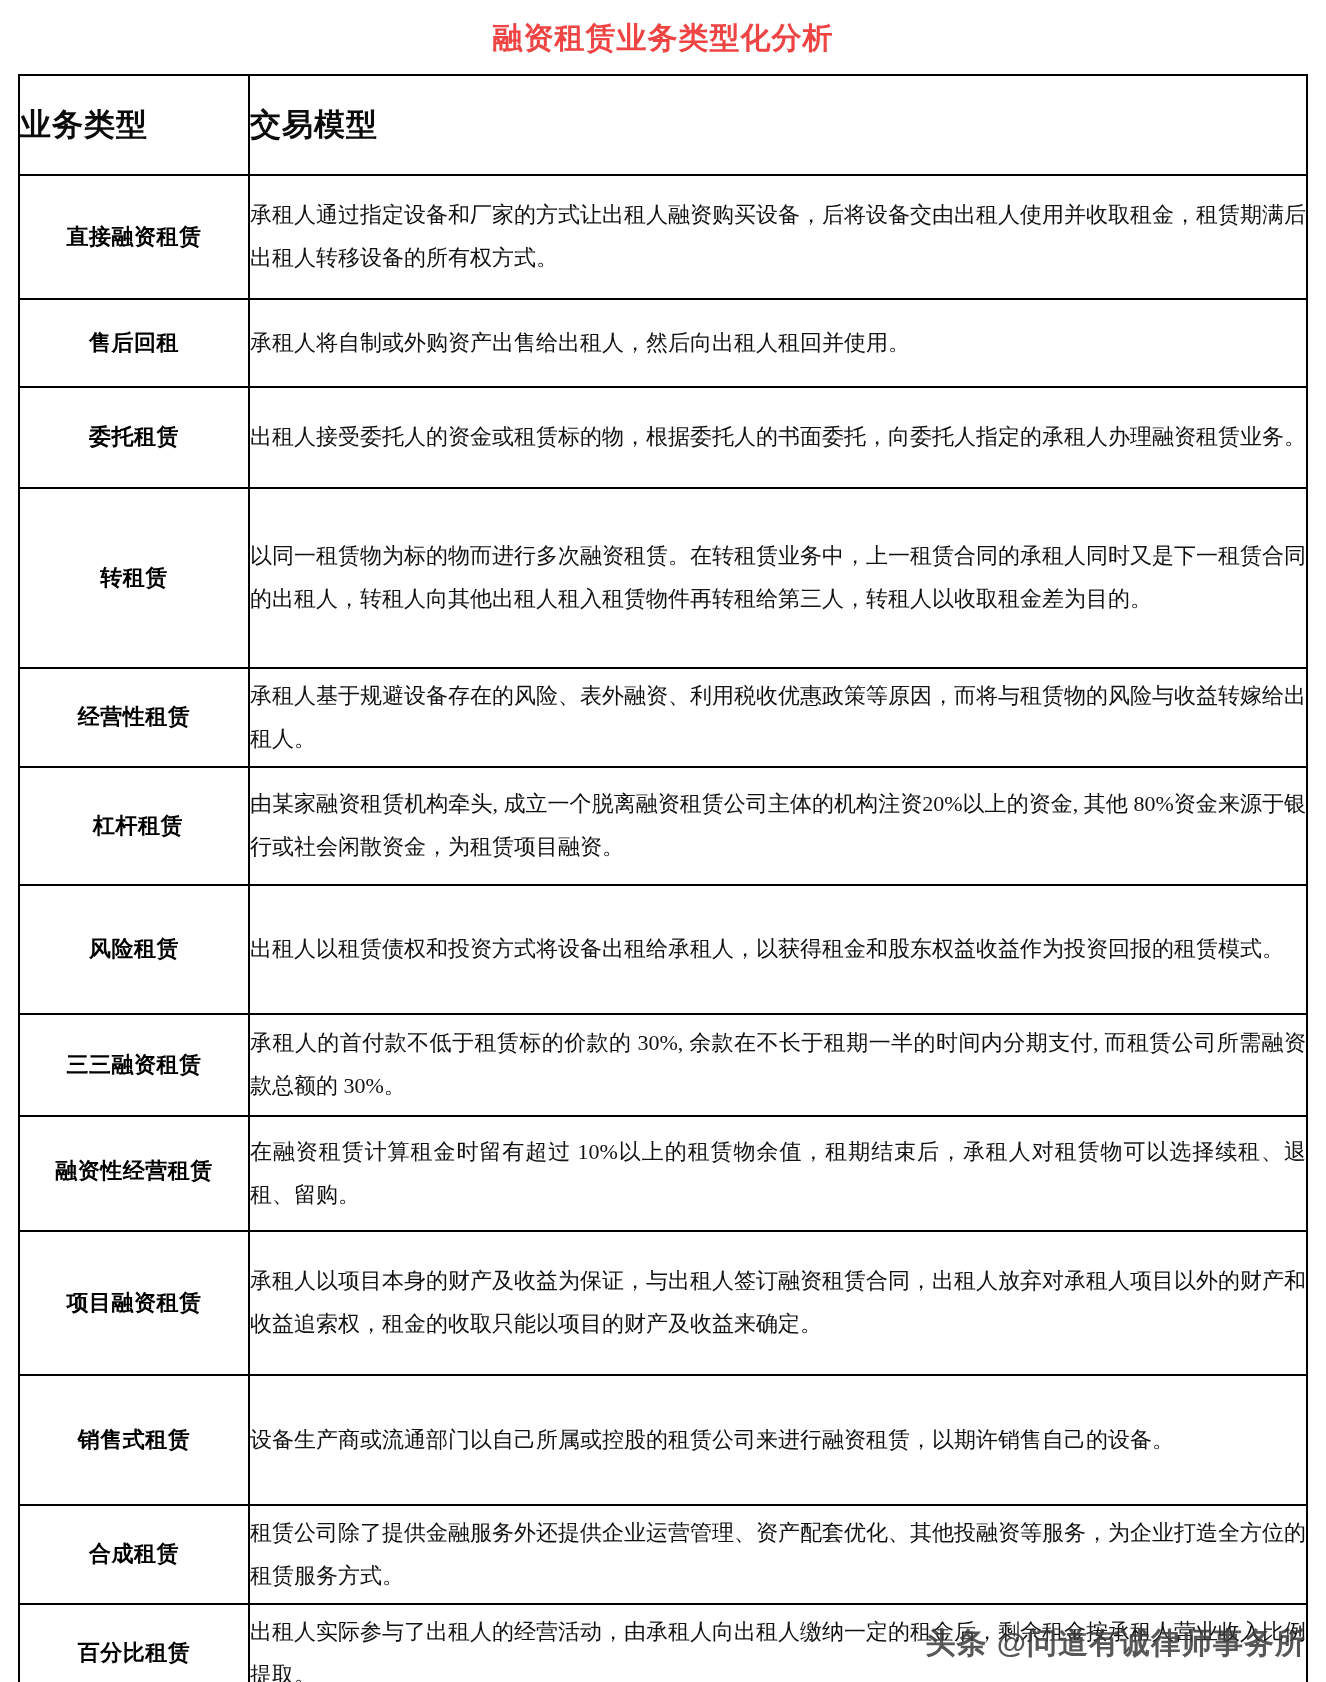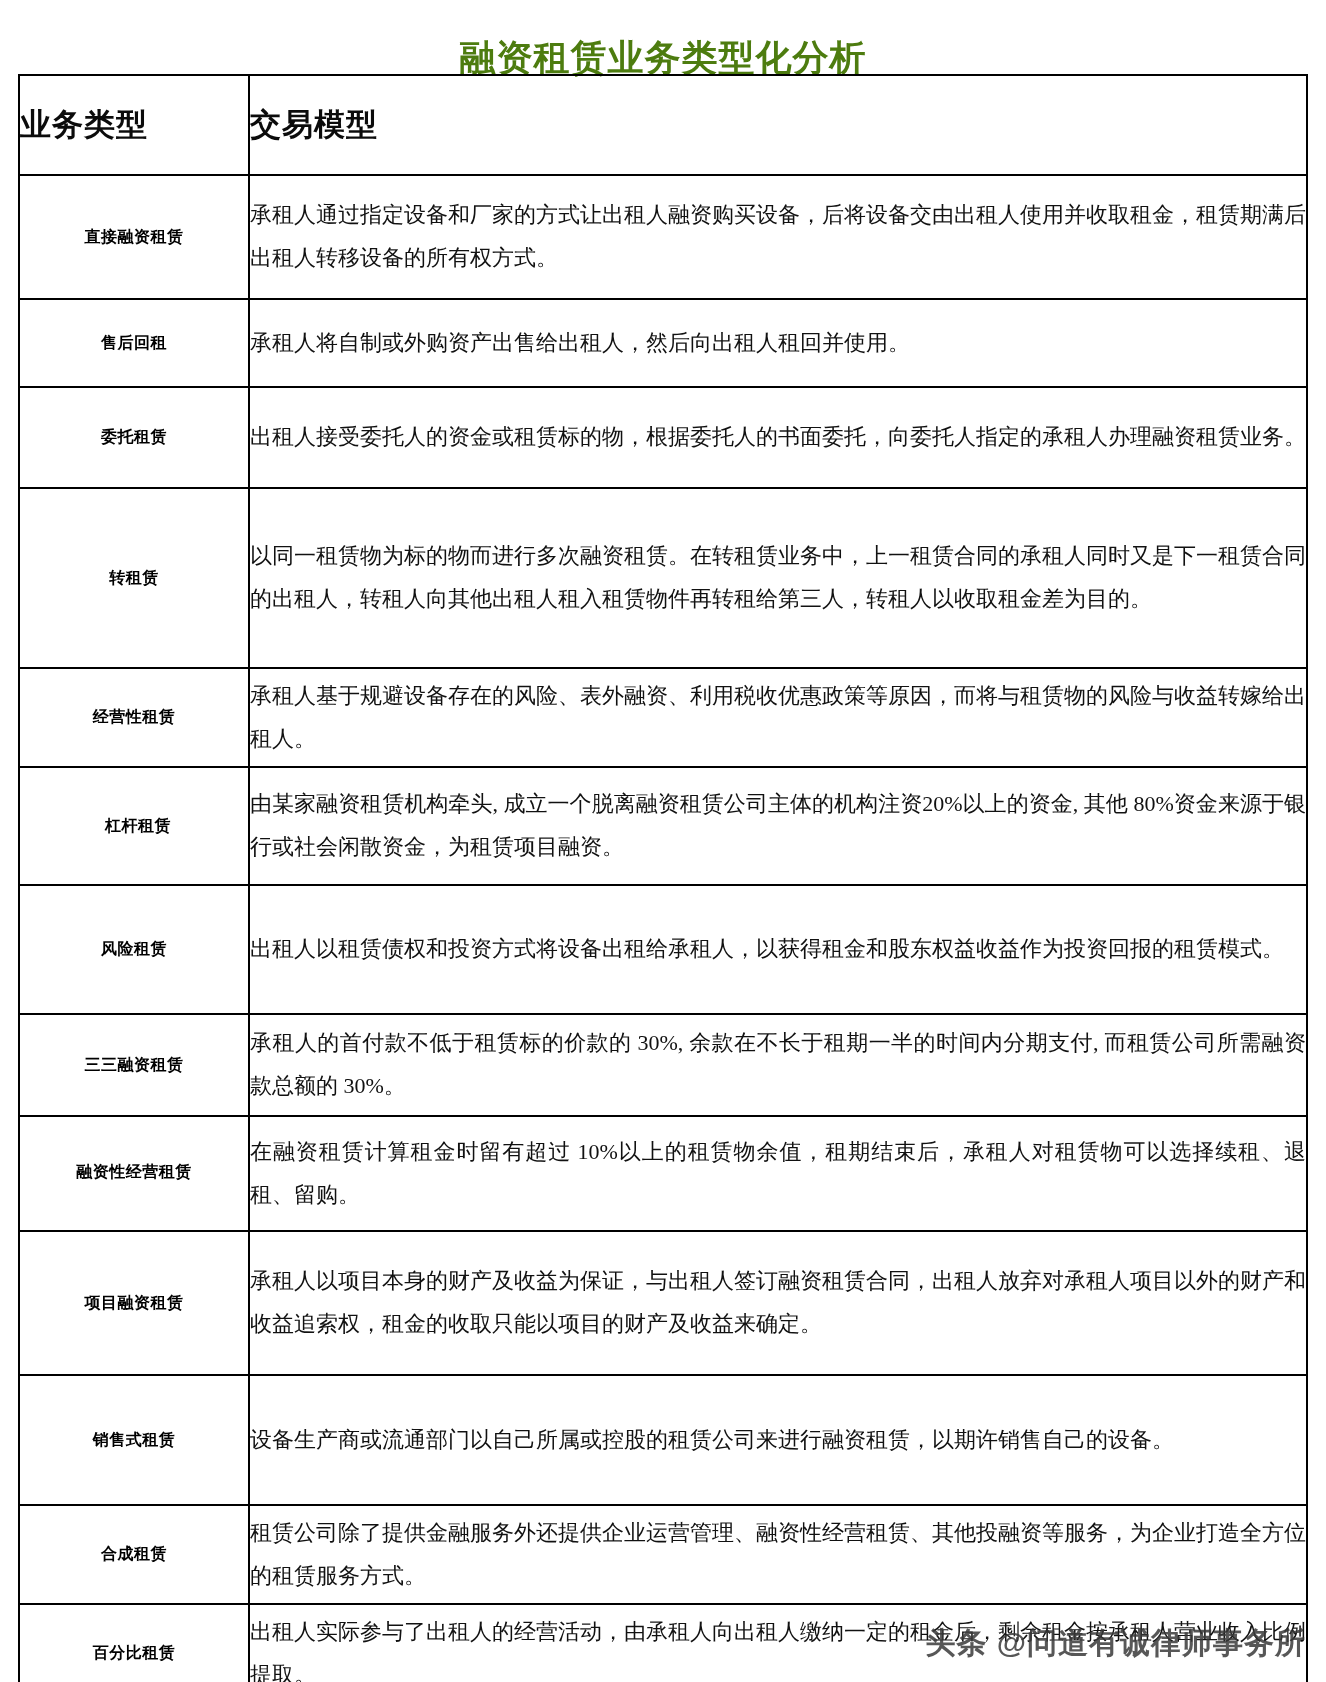--- a/index.html
+++ b/index.html
@@ -17,31 +17,31 @@
   .page {
     position: relative;
     width: 1326px;
     height: 1682px;
     box-sizing: border-box;
     padding: 0 18px;
   }
   .doc-title {
     position: absolute;
     left: 18px;
-    top: 28px;
+    top: 8px;
     width: 1290px;
     height: 60px;
     display: flex;
     align-items: center;
     justify-content: center;
     font-family: "Liberation Sans", "DejaVu Sans", sans-serif;
     font-weight: bold;
-    font-size: 36px;
+    font-size: 30px;
     letter-spacing: 1px;
-    color: #4d7c0f;
+    color: #ef4444;
   }
   table.biz-table {
     position: absolute;
     left: 18px;
     top: 74px;
     width: 1290px;
     border-collapse: collapse;
     table-layout: fixed;
   }
   table.biz-table td {
@@ -49,21 +49,21 @@
     vertical-align: middle;
     padding: 0;
   }
   .col-type {
     width: 230px;
   }
   .cell-type {
     text-align: center;
     font-family: "Liberation Sans", "DejaVu Sans", sans-serif;
     font-weight: bold;
-    font-size: 16px;
+    font-size: 22px;
     letter-spacing: 0.5px;
     color: #000;
     padding: 6px 4px;
     line-height: 1.3;
   }
   .cell-model {
     text-align: left;
     font-family: "Liberation Serif", "DejaVu Serif", serif;
     font-size: 22px;
     line-height: 1.95;
@@ -150,21 +150,21 @@
         <tr>
           <td class="cell-type" style="height: 142px;">项目融资租赁</td>
           <td class="cell-model">承租人以项目本身的财产及收益为保证，与出租人签订融资租赁合同，出租人放弃对承租人项目以外的财产和收益追索权，租金的收取只能以项目的财产及收益来确定。</td>
         </tr>
         <tr>
           <td class="cell-type" style="height: 128px;">销售式租赁</td>
           <td class="cell-model">设备生产商或流通部门以自己所属或控股的租赁公司来进行融资租赁，以期许销售自己的设备。</td>
         </tr>
         <tr>
           <td class="cell-type" style="height: 97px;">合成租赁</td>
-          <td class="cell-model">租赁公司除了提供金融服务外还提供企业运营管理、融资性经营租赁、其他投融资等服务，为企业打造全方位的租赁服务方式。</td>
+          <td class="cell-model">租赁公司除了提供金融服务外还提供企业运营管理、资产配套优化、其他投融资等服务，为企业打造全方位的租赁服务方式。</td>
         </tr>
         <tr>
           <td class="cell-type" style="height: 97px;">百分比租赁</td>
           <td class="cell-model">出租人实际参与了出租人的经营活动，由承租人向出租人缴纳一定的租金后，剩余租金按承租人营业收入比例提取。</td>
         </tr>
       </tbody>
   </table>
 
   <div class="watermark">
     <span>头条 @问道有诚律师事务所</span>

